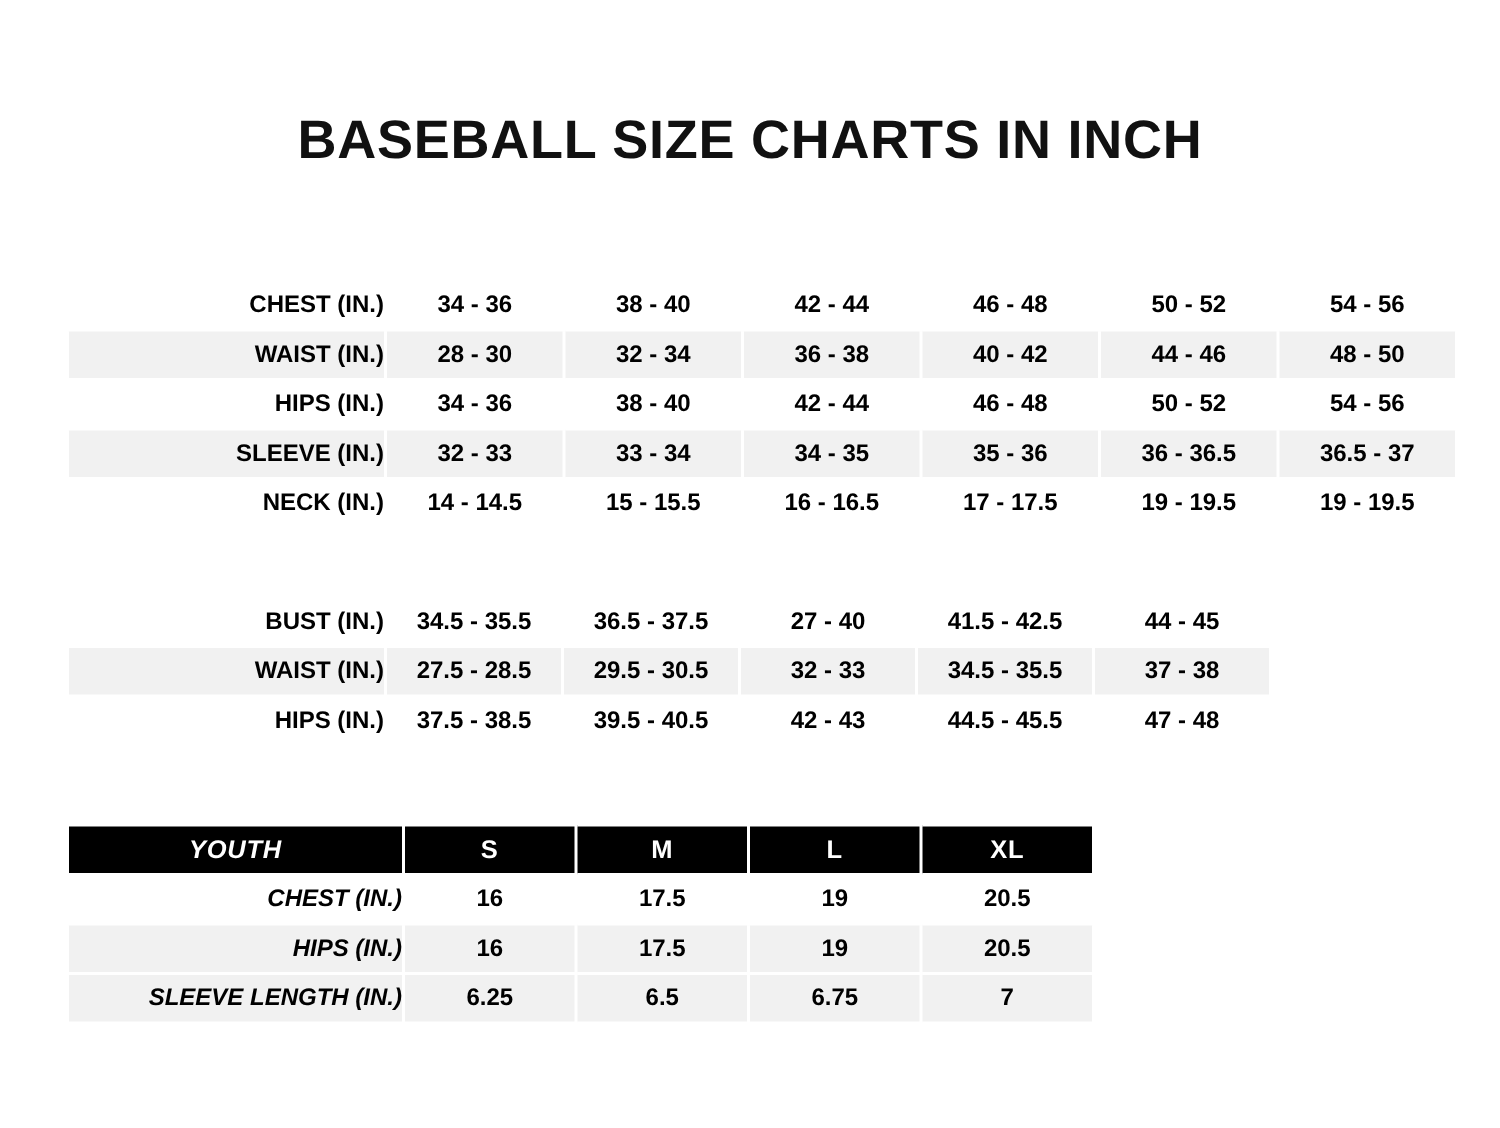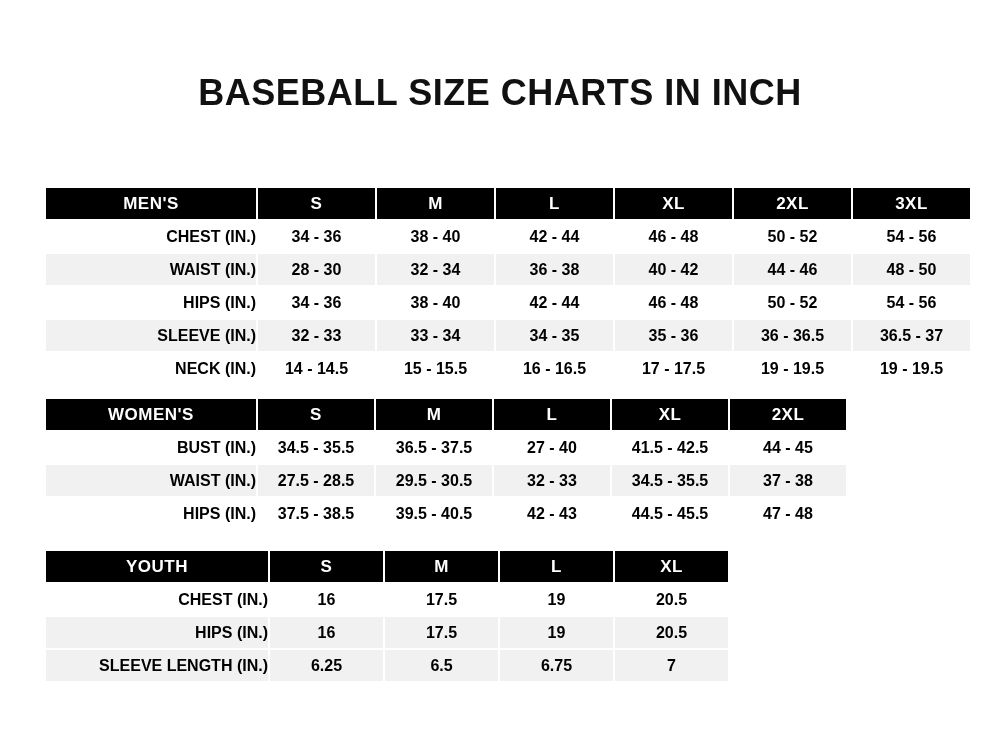--- a/index.html
+++ b/index.html
@@ -73,43 +73,34 @@
   #mens-table  { top: 186px; left: 44px; width: 912px; }
   #womens-table{ top: 397px; left: 44px; width: 790px; }
   #youth-table { top: 549px; left: 44px; width: 677px; }
 
   #mens-table td.rowlabel   { width: 210px; }
   #mens-table td.datacell   { width: 117px; }
 
   #womens-table td.rowlabel { width: 210px; }
   #womens-table td.datacell { width: 116px; }
 
-  #youth-table td.rowlabel  { width: 222px; }
+  #youth-table td.rowlabel  { width: 222px; font-style: italic; }
   #youth-table td.datacell  { width: 113px; }
 
   #youth-table td { height: 31px; }
 </style>
 </head>
 <body>
 
 <div class="page">
 
   <div class="page-title">BASEBALL SIZE CHARTS IN INCH</div>
 
   <table class="size-table" id="mens-table">
     <tbody>
-        <tr class="header-row">
-          <td class="rowlabel">MEN'S</td>
-          <td class="datacell">S</td>
-          <td class="datacell">M</td>
-          <td class="datacell">L</td>
-          <td class="datacell">XL</td>
-          <td class="datacell">2XL</td>
-          <td class="datacell">3XL</td>
-        </tr>
         <tr class="data-row">
           <td class="rowlabel">CHEST (IN.)</td>
           <td class="datacell">34 - 36</td>
           <td class="datacell">38 - 40</td>
           <td class="datacell">42 - 44</td>
           <td class="datacell">46 - 48</td>
           <td class="datacell">50 - 52</td>
           <td class="datacell">54 - 56</td>
         </tr>
         <tr class="data-row alt">
@@ -146,28 +137,20 @@
           <td class="datacell">16 - 16.5</td>
           <td class="datacell">17 - 17.5</td>
           <td class="datacell">19 - 19.5</td>
           <td class="datacell">19 - 19.5</td>
         </tr>
       </tbody>
   </table>
 
   <table class="size-table" id="womens-table">
     <tbody>
-        <tr class="header-row">
-          <td class="rowlabel">WOMEN'S</td>
-          <td class="datacell">S</td>
-          <td class="datacell">M</td>
-          <td class="datacell">L</td>
-          <td class="datacell">XL</td>
-          <td class="datacell">2XL</td>
-        </tr>
         <tr class="data-row">
           <td class="rowlabel">BUST (IN.)</td>
           <td class="datacell">34.5 - 35.5</td>
           <td class="datacell">36.5 - 37.5</td>
           <td class="datacell">27 - 40</td>
           <td class="datacell">41.5 - 42.5</td>
           <td class="datacell">44 - 45</td>
         </tr>
         <tr class="data-row alt">
           <td class="rowlabel">WAIST (IN.)</td>

